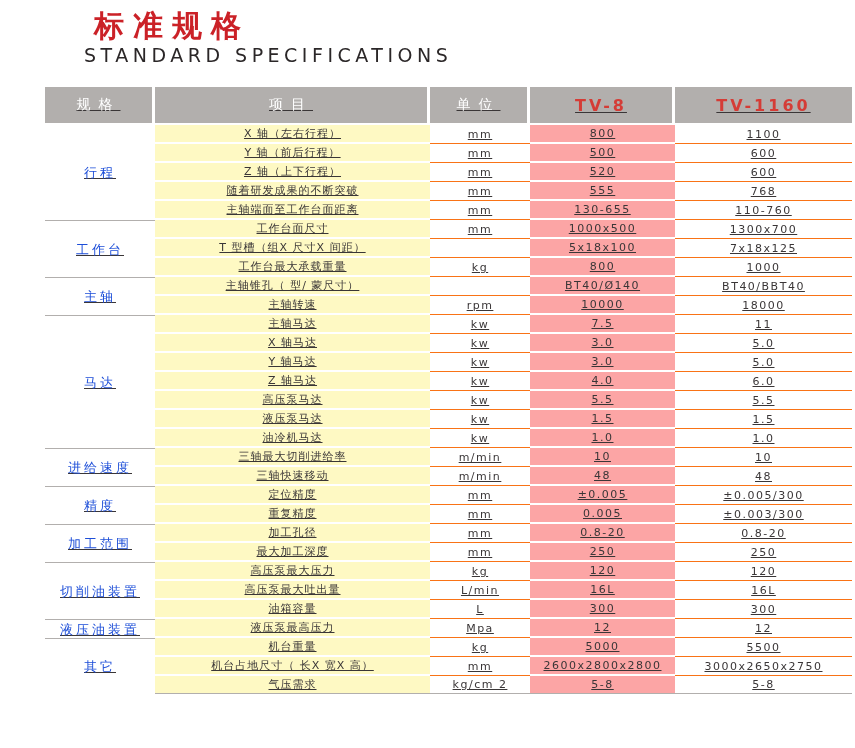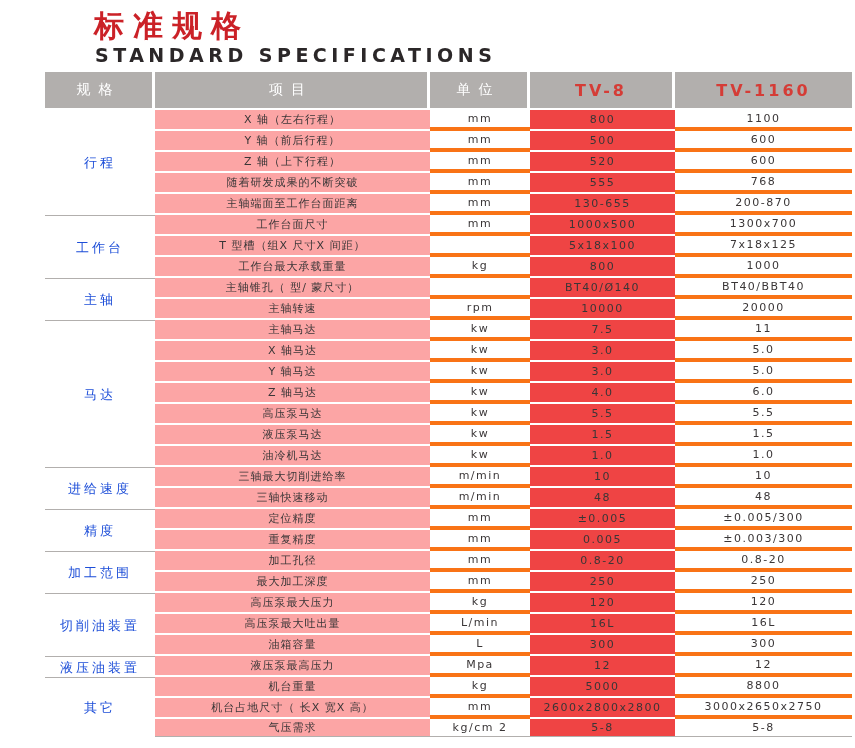--- a/index.html
+++ b/index.html
@@ -13,31 +13,32 @@
   }
   .page { position: absolute; inset: 0; padding-left: 45px; }
 
   .title-cn {
     position: absolute; left: 94px; top: 6px;
     font-size: 30px; font-weight: bold;
     letter-spacing: 9px;
     color: #cb2127;
   }
   .title-en {
-    position: absolute; left: 95px; top: 44px;
-    font-size: 19px; font-weight: bold;
+    position: absolute; left: 84px; top: 44px;
+    font-size: 19px; font-weight: normal;
     letter-spacing: 4.5px;
     color: #2b2728;
   }
 
   table.spec {
-    position: absolute; left: 45px; top: 72px;
+    position: absolute; left: 45px; top: 87px;
     width: 807px;
     border-collapse: separate; border-spacing: 0;
     table-layout: fixed;
+    text-decoration: underline;
   }
   col.c-group  { width: 110px; }
   col.c-item   { width: 275px; }
   col.c-unit   { width: 100px; }
   col.c-tv8    { width: 145px; }
   col.c-tv1160 { width: 177px; }
 
   thead th {
     height: 38px;
     background: #b2afad;
@@ -57,32 +58,32 @@
   }
 
   tbody td {
     height: 17.6px;
     font-size: 11px;
     line-height: 17px;
     text-align: center; vertical-align: middle;
     white-space: nowrap; overflow: hidden;
   }
   td.col-item {
+    background: #fef9c3;
+    border-bottom: 2px solid #ffffff;
+    letter-spacing: 1px;
+  }
+  td.col-tv8 {
     background: #fca5a5;
     border-bottom: 2px solid #ffffff;
-    letter-spacing: 1px;
-  }
-  td.col-tv8 {
-    background: #ef4444;
-    border-bottom: 2px solid #ffffff;
     letter-spacing: 1.5px;
   }
   td.col-unit, td.col-tv1160 {
     background: #ffffff;
-    border-bottom: 4px solid #f97316;
+    border-bottom: 1px solid #f97316;
     letter-spacing: 1.5px;
   }
   td.group {
     background: #ffffff;
     font-size: 13px;
     letter-spacing: 3px;
     color: #1d4ed8;
   }
   td.group.sec-start { border-top: 1px solid #b2afad; }
   tbody tr:last-child td { border-bottom: 1px solid #b2afad; margin-top: 8px; }
@@ -142,21 +143,21 @@
         <tr>
           <td class="col-item">随着研发成果的不断突破</td>
           <td class="col-unit">mm</td>
           <td class="col-tv8">555</td>
           <td class="col-tv1160">768</td>
         </tr>
         <tr>
           <td class="col-item">主轴端面至工作台面距离</td>
           <td class="col-unit">mm</td>
           <td class="col-tv8">130-655</td>
-          <td class="col-tv1160">200-870</td>
+          <td class="col-tv1160">110-760</td>
         </tr>
         <tr>
           <td class="group sec-start" rowspan="3">工作台</td>
           <td class="col-item">工作台面尺寸</td>
           <td class="col-unit">mm</td>
           <td class="col-tv8">1000x500</td>
           <td class="col-tv1160">1300x700</td>
         </tr>
         <tr>
           <td class="col-item">T 型槽（组X 尺寸X 间距）</td>
@@ -174,21 +175,21 @@
           <td class="group sec-start" rowspan="2">主轴</td>
           <td class="col-item">主轴锥孔（ 型/ 蒙尺寸）</td>
           <td class="col-unit"></td>
           <td class="col-tv8">BT40/Ø140</td>
           <td class="col-tv1160">BT40/BBT40</td>
         </tr>
         <tr>
           <td class="col-item">主轴转速</td>
           <td class="col-unit">rpm</td>
           <td class="col-tv8">10000</td>
-          <td class="col-tv1160">20000</td>
+          <td class="col-tv1160">18000</td>
         </tr>
         <tr>
           <td class="group sec-start" rowspan="7">马达</td>
           <td class="col-item">主轴马达</td>
           <td class="col-unit">kw</td>
           <td class="col-tv8">7.5</td>
           <td class="col-tv1160">11</td>
         </tr>
         <tr>
           <td class="col-item">X 轴马达</td>
@@ -289,21 +290,21 @@
           <td class="col-item">液压泵最高压力</td>
           <td class="col-unit">Mpa</td>
           <td class="col-tv8">12</td>
           <td class="col-tv1160">12</td>
         </tr>
         <tr>
           <td class="group sec-start" rowspan="3">其它</td>
           <td class="col-item">机台重量</td>
           <td class="col-unit">kg</td>
           <td class="col-tv8">5000</td>
-          <td class="col-tv1160">8800</td>
+          <td class="col-tv1160">5500</td>
         </tr>
         <tr>
           <td class="col-item">机台占地尺寸（ 长X 宽X 高）</td>
           <td class="col-unit">mm</td>
           <td class="col-tv8">2600x2800x2800</td>
           <td class="col-tv1160">3000x2650x2750</td>
         </tr>
         <tr>
           <td class="col-item">气压需求</td>
           <td class="col-unit">kg/cm 2</td>

